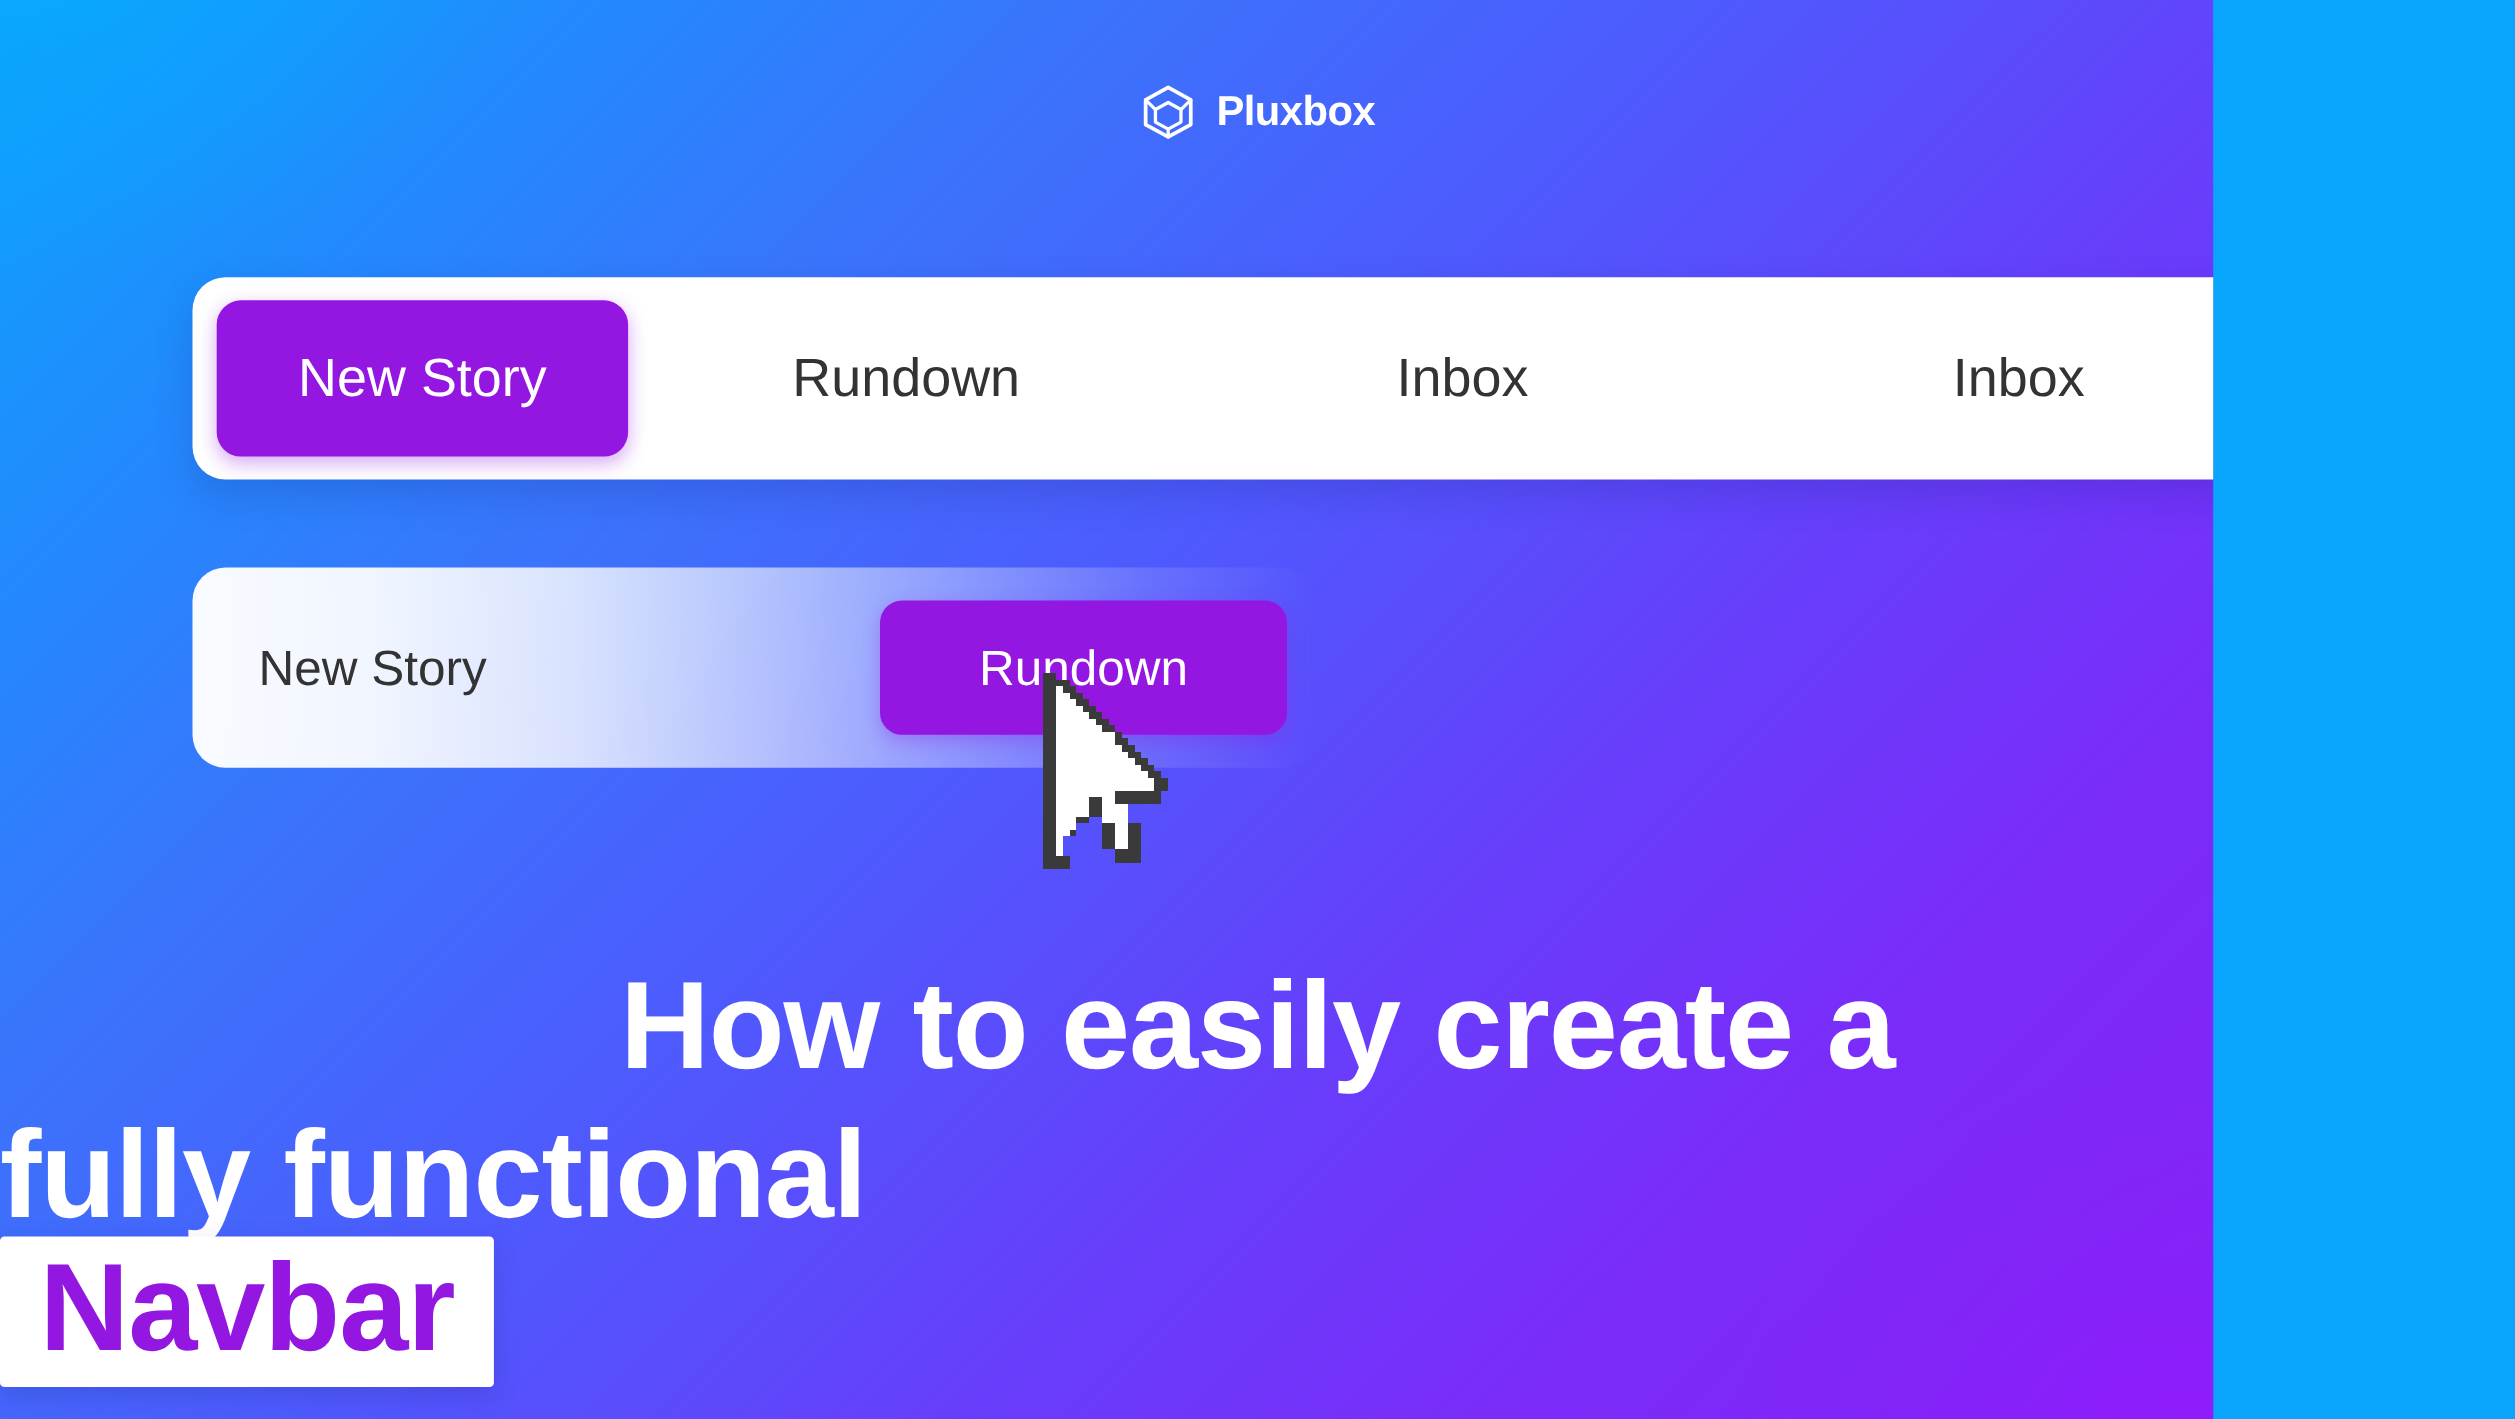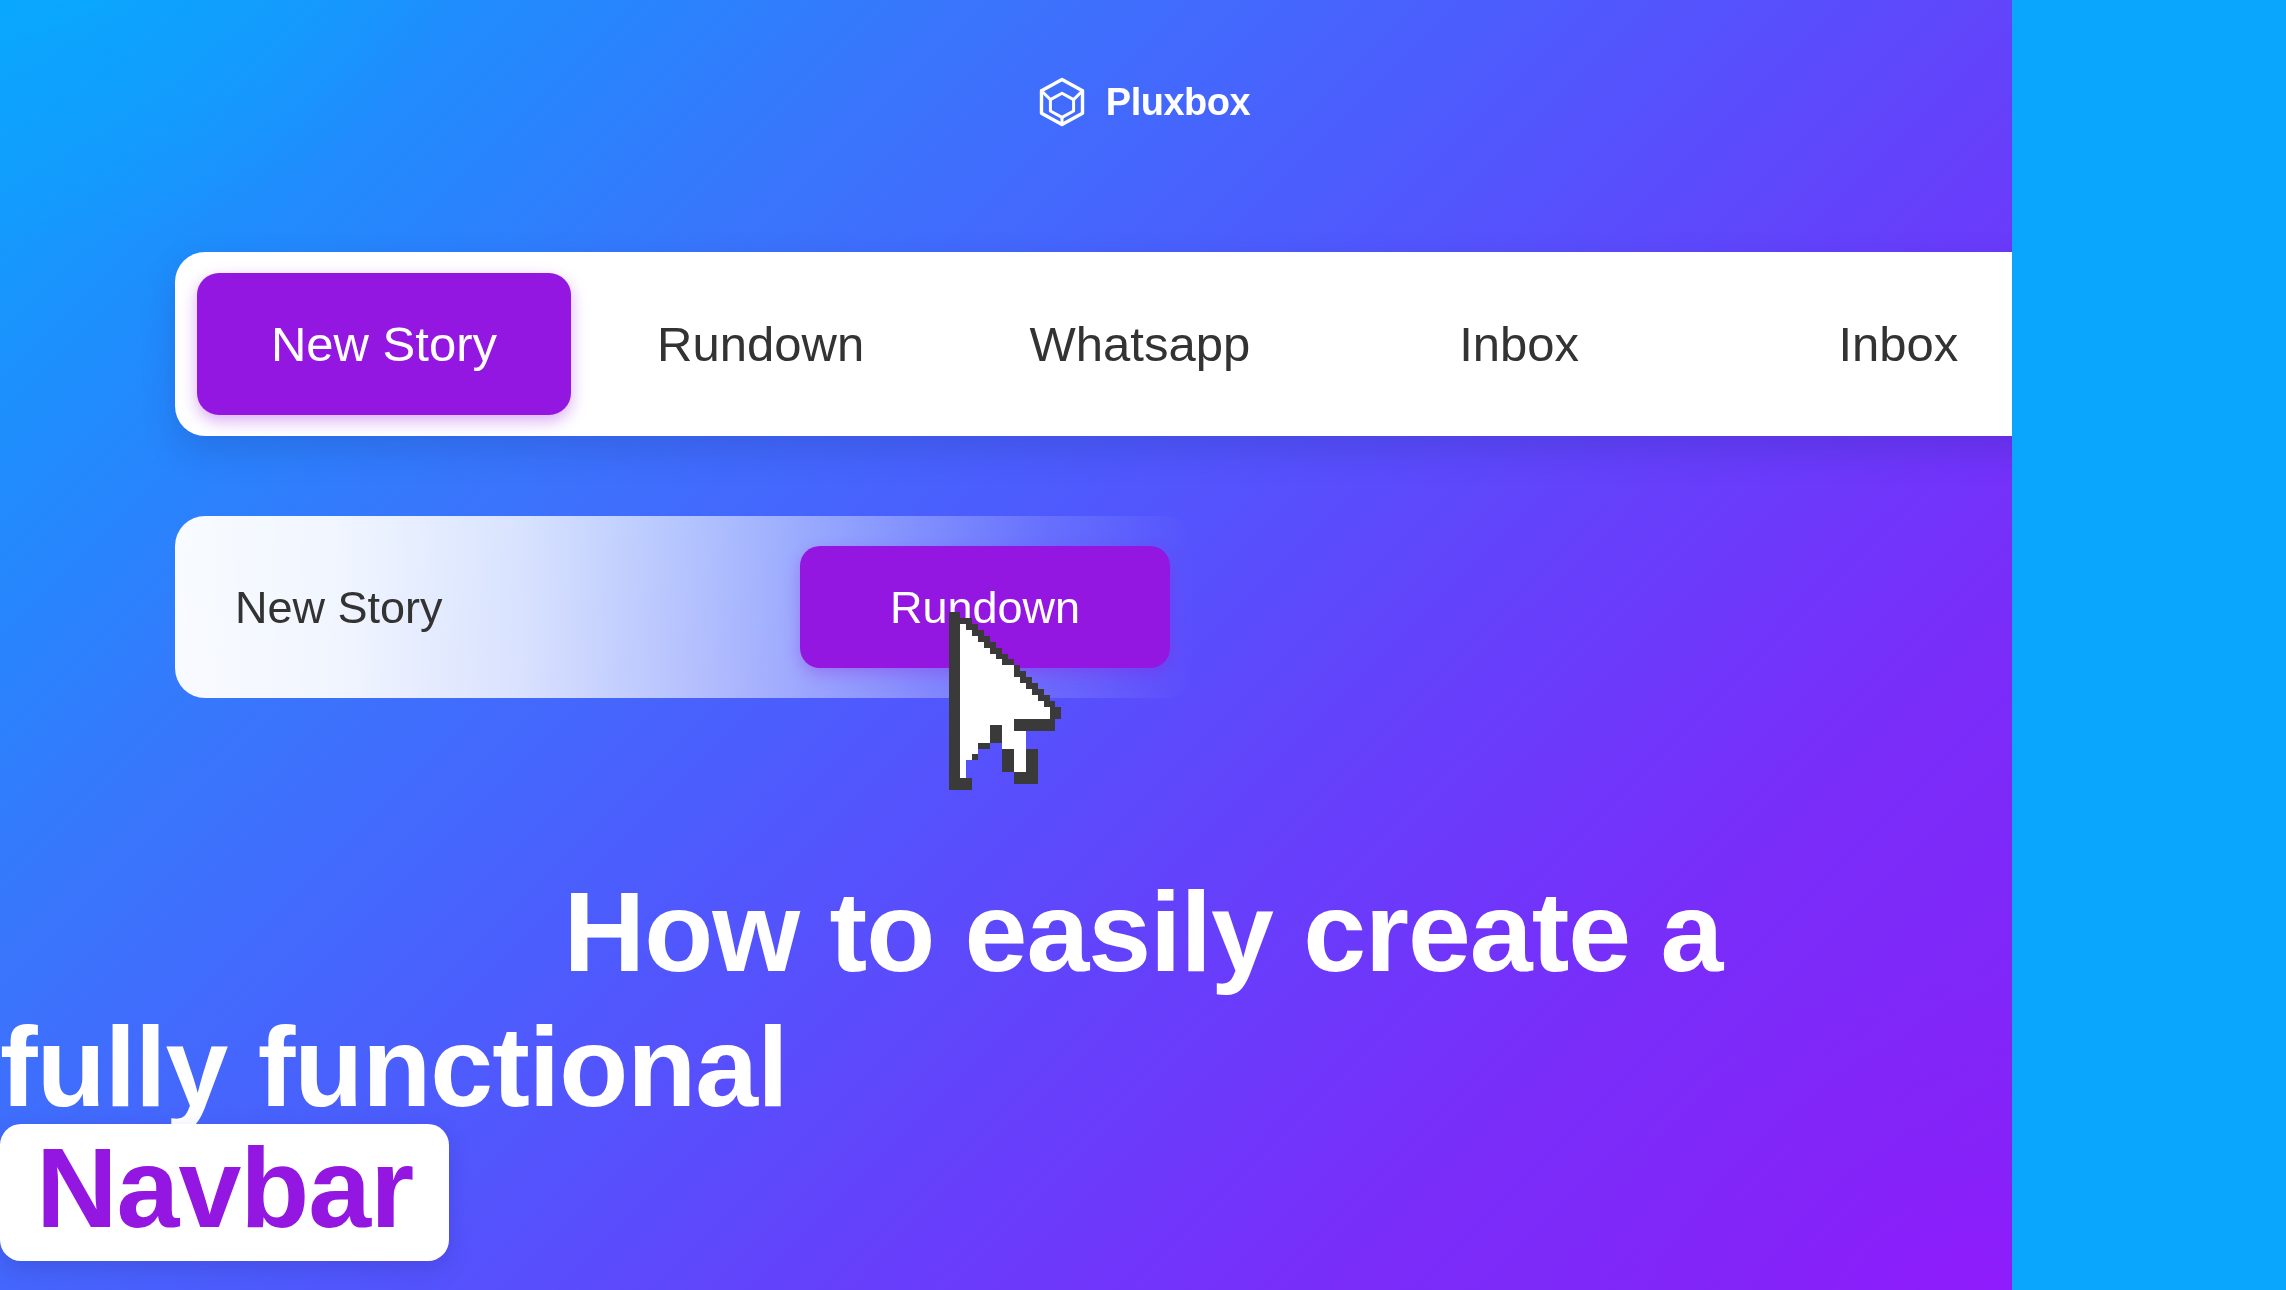--- a/index.html
+++ b/index.html
@@ -199,21 +199,21 @@
     align-items: flex-start;
     justify-content: center;
     flex-direction: column;
   }
   .badge {
     display: inline-flex;
     align-items: center;
     justify-content: center;
     background: #ffffff;
     color: #9317e0;
-    border-radius: 21px;
+    border-radius: 4px;
     padding: 8px 36px 16px 36px;
     line-height: 1;
     box-shadow: 0 8px 22px rgba(40, 20, 120, 0.18);
   }
 </style>
 </head>
 <body>
 
 <div id="stage">
 
@@ -224,21 +224,20 @@
         <path d="M26 17.2 L37.6 23.6 L37.6 35.0 L26 41.4 L14.4 35.0 L14.4 23.6 Z" stroke="#ffffff" stroke-width="3.0" stroke-linejoin="round" fill="none"></path>
         <path d="M5.5 14.8 L14.4 23.6 M46.5 14.8 L37.6 23.6 M26 48.5 L26 41.4" stroke="#ffffff" stroke-width="3.0" stroke-linecap="round"></path>
       </svg>
     </span>
     <span class="logo-text">Pluxbox</span>
   </div>
 
   <div class="navbar">
     <div class="nav-item active">New Story</div>
     <div class="nav-item">Rundown</div>
-    <div class="nav-item">Whatsapp</div>
     <div class="nav-item">Inbox</div>
     <div class="nav-item">Inbox</div>
   </div>
 
   <div class="subbar">
     <div class="subbar-item">New Story</div>
     <div class="subbar-item active">Rundown</div>
   </div>
 
   <span class="cursor">

